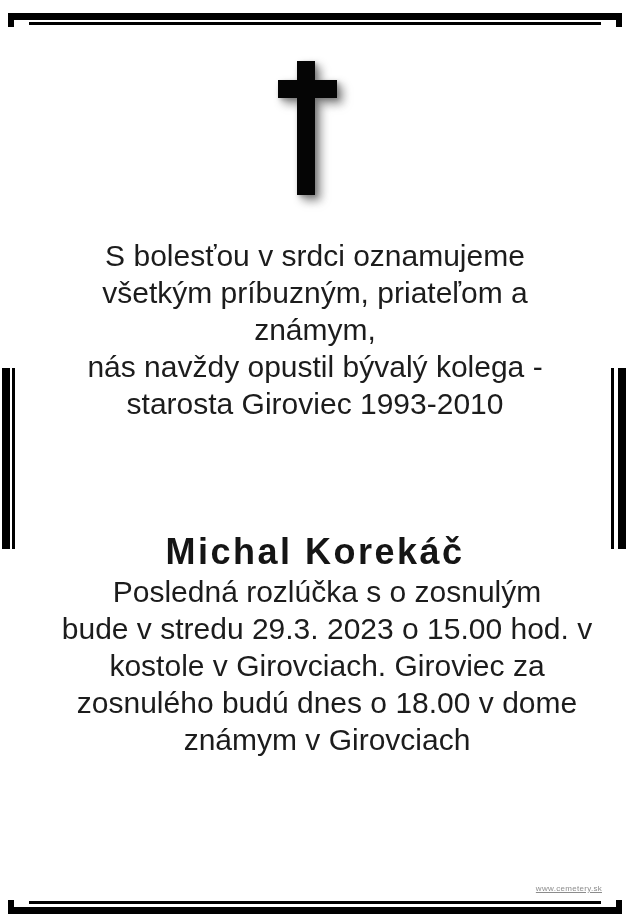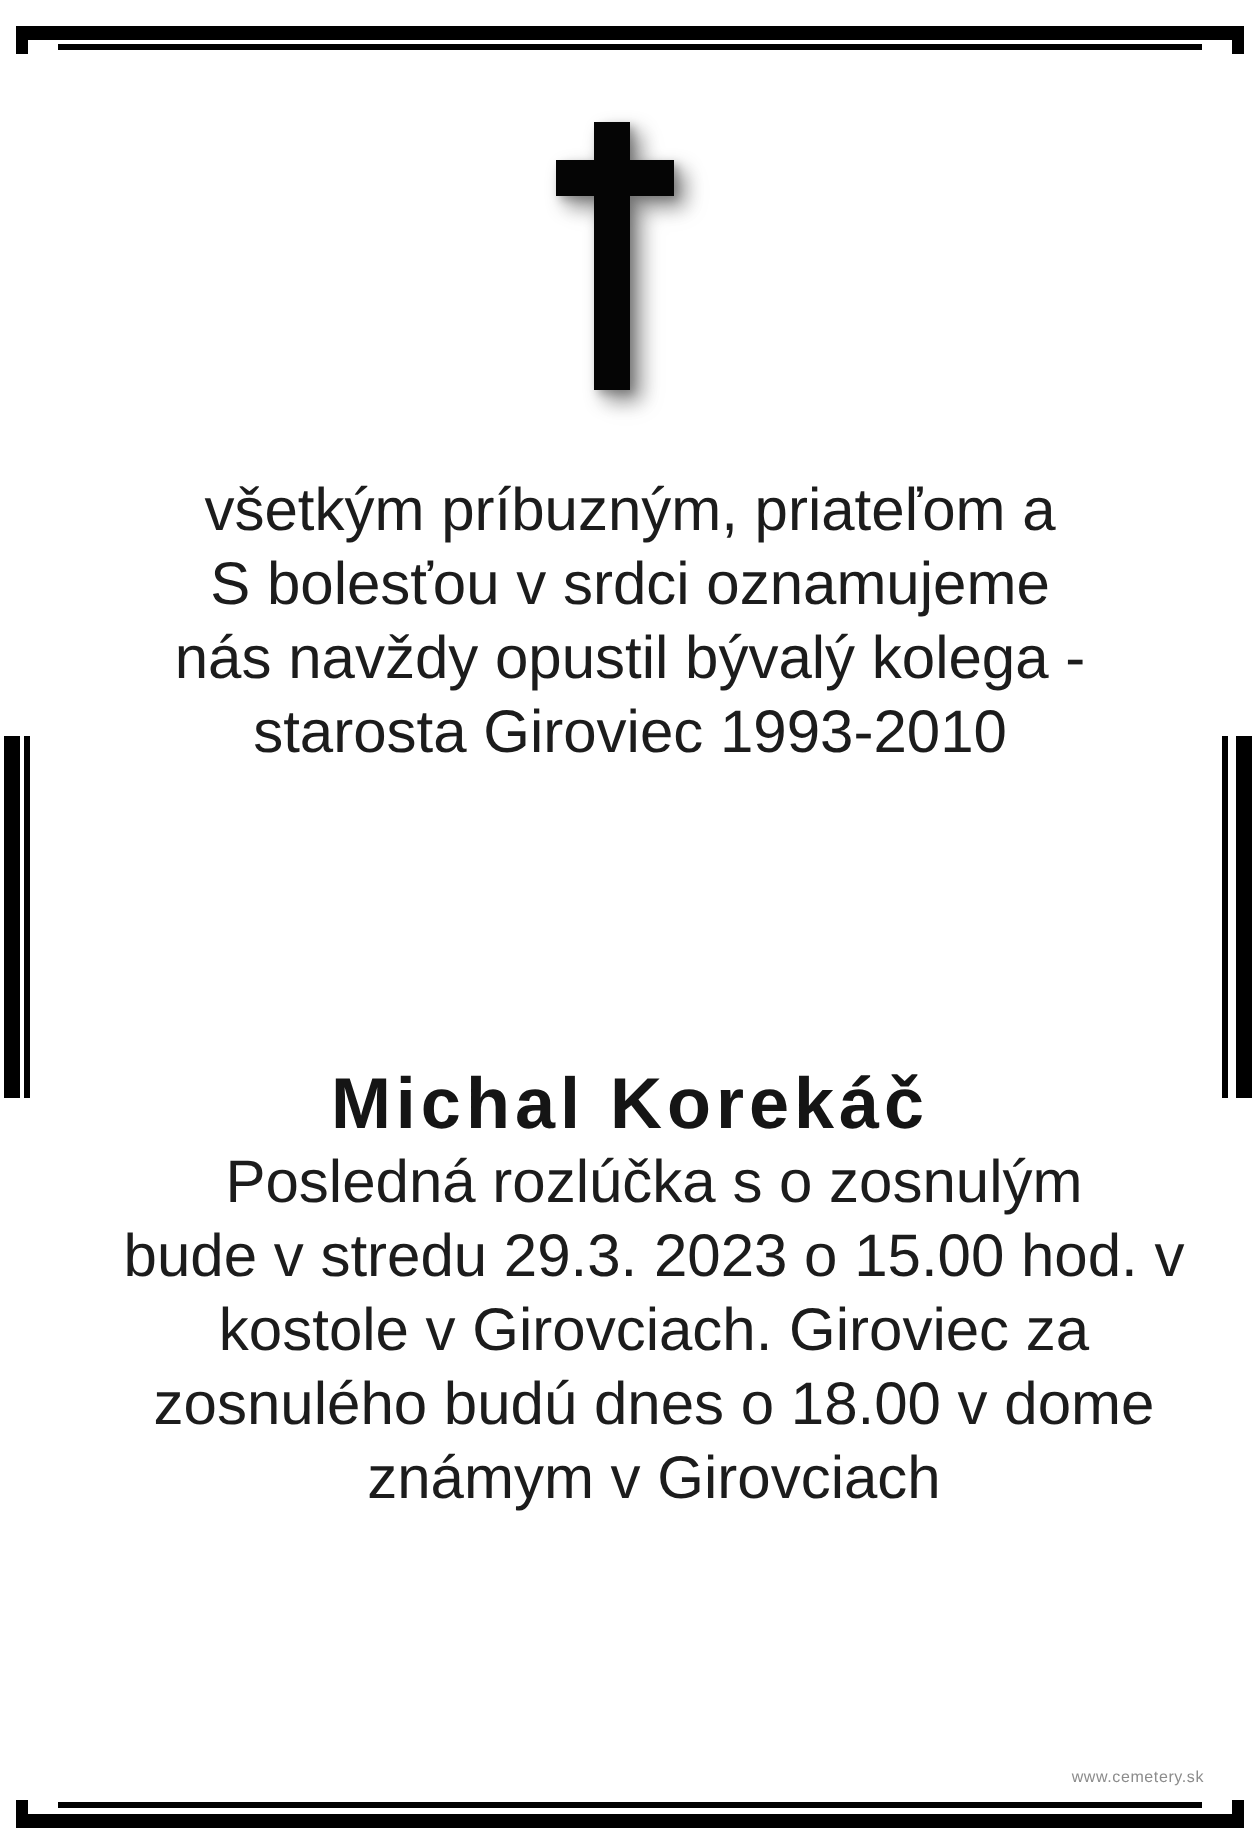--- a/index.html
+++ b/index.html
@@ -107,20 +107,21 @@
     margin-left: 12px;
   }
 
   .site-credit {
     position: absolute;
     top: 884px;
     right: 28px;
     font-size: 8px;
     letter-spacing: 0.3px;
     color: #8c8c8c;
+    text-decoration: underline;
   }
 </style>
 </head>
 <body>
 
 <div class="top-bracket"></div>
 <div class="top-inner-line"></div>
 <div class="bottom-bracket"></div>
 <div class="bottom-inner-line"></div>
 
@@ -128,22 +129,23 @@
 <div class="vbar left-thin"></div>
 <div class="vbar right-thin"></div>
 <div class="vbar right-thick"></div>
 
 <div class="cross">
   <div class="stem"></div>
   <div class="beam"></div>
 </div>
 
 <div class="announcement">
+  <div class="line">S bolesťou v srdci oznamujeme</div>
   <div class="line">všetkým príbuzným, priateľom a</div>
-  <div class="line">S bolesťou v srdci oznamujeme</div>
+  <div class="line">známym,</div>
   <div class="line">nás navždy opustil bývalý kolega -</div>
   <div class="line">starosta Giroviec 1993-2010</div>
 </div>
 
 <div class="deceased-name">Michal Korekáč</div>
 
 <div class="funeral">
   <div class="line">Posledná rozlúčka s o zosnulým</div>
   <div class="line">bude v stredu 29.3. 2023 o 15.00 hod. v</div>
   <div class="line">kostole v Girovciach. Giroviec za</div>

